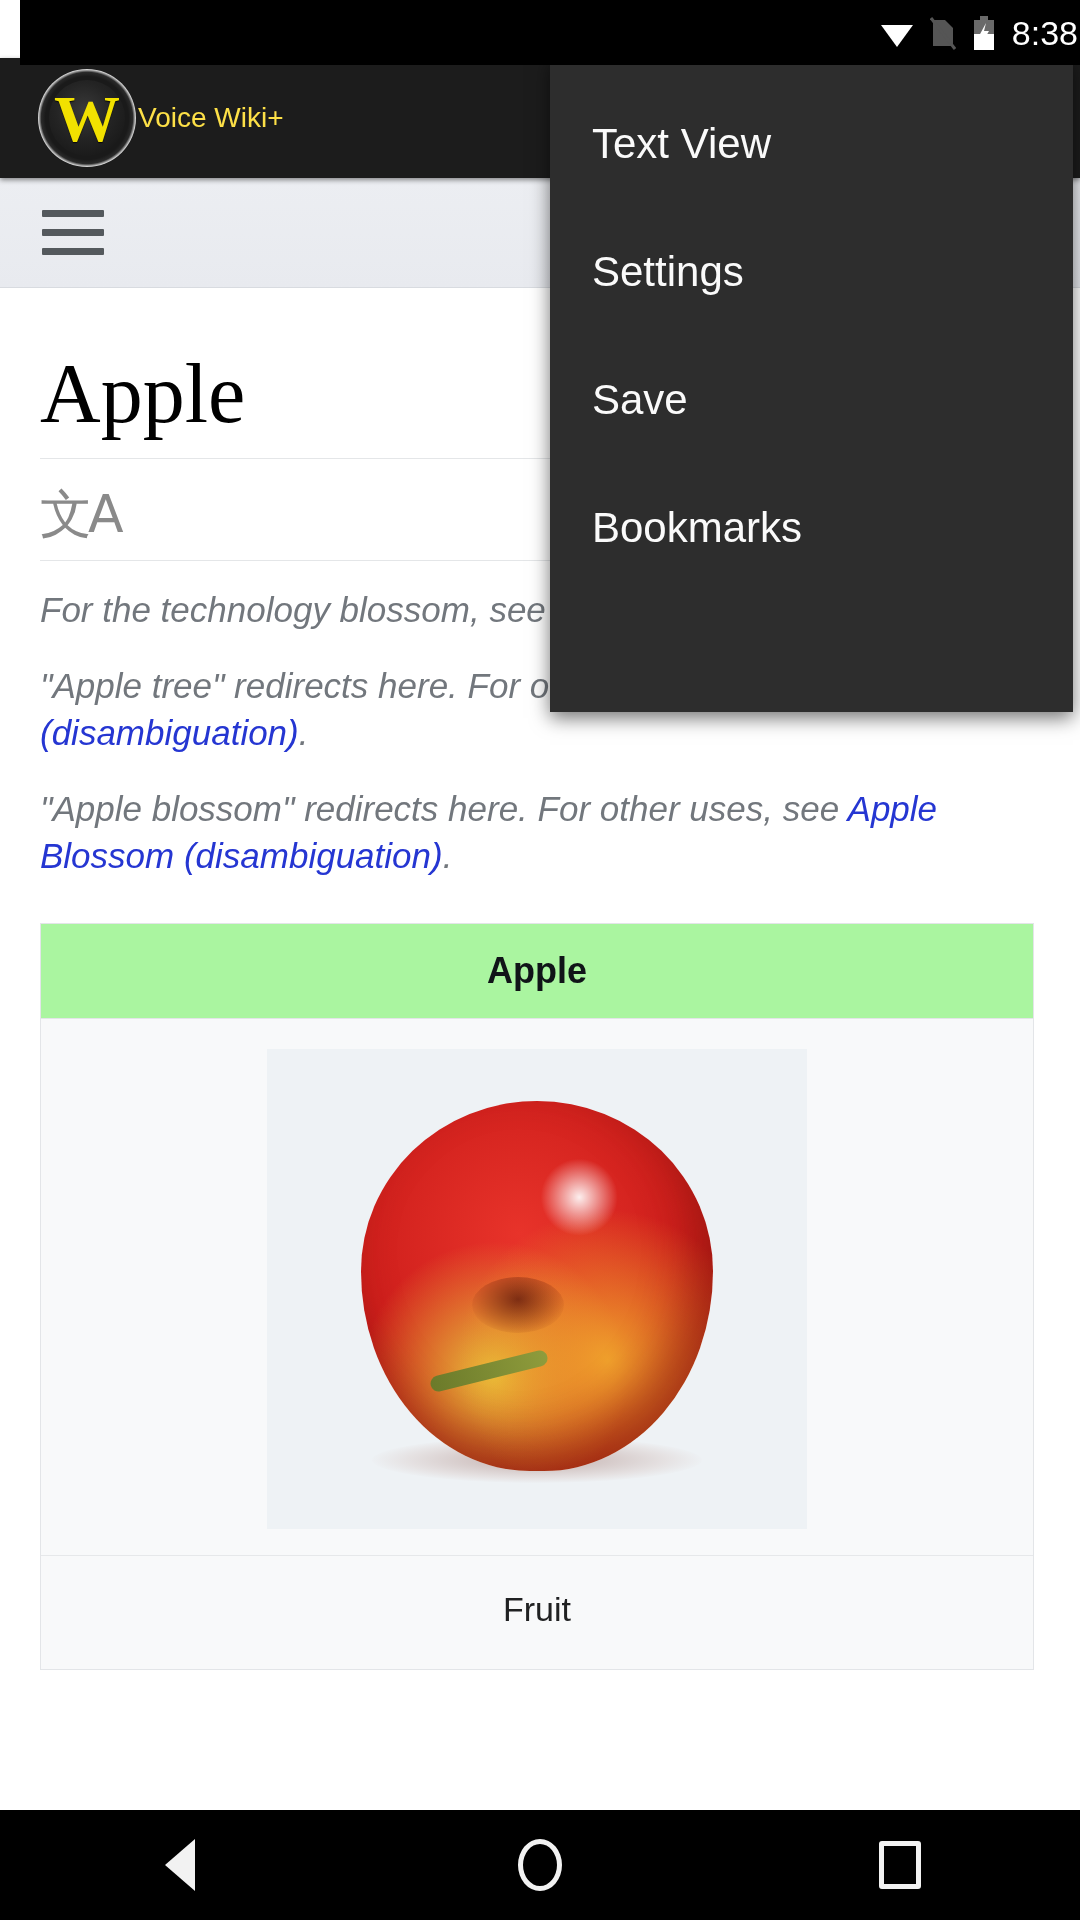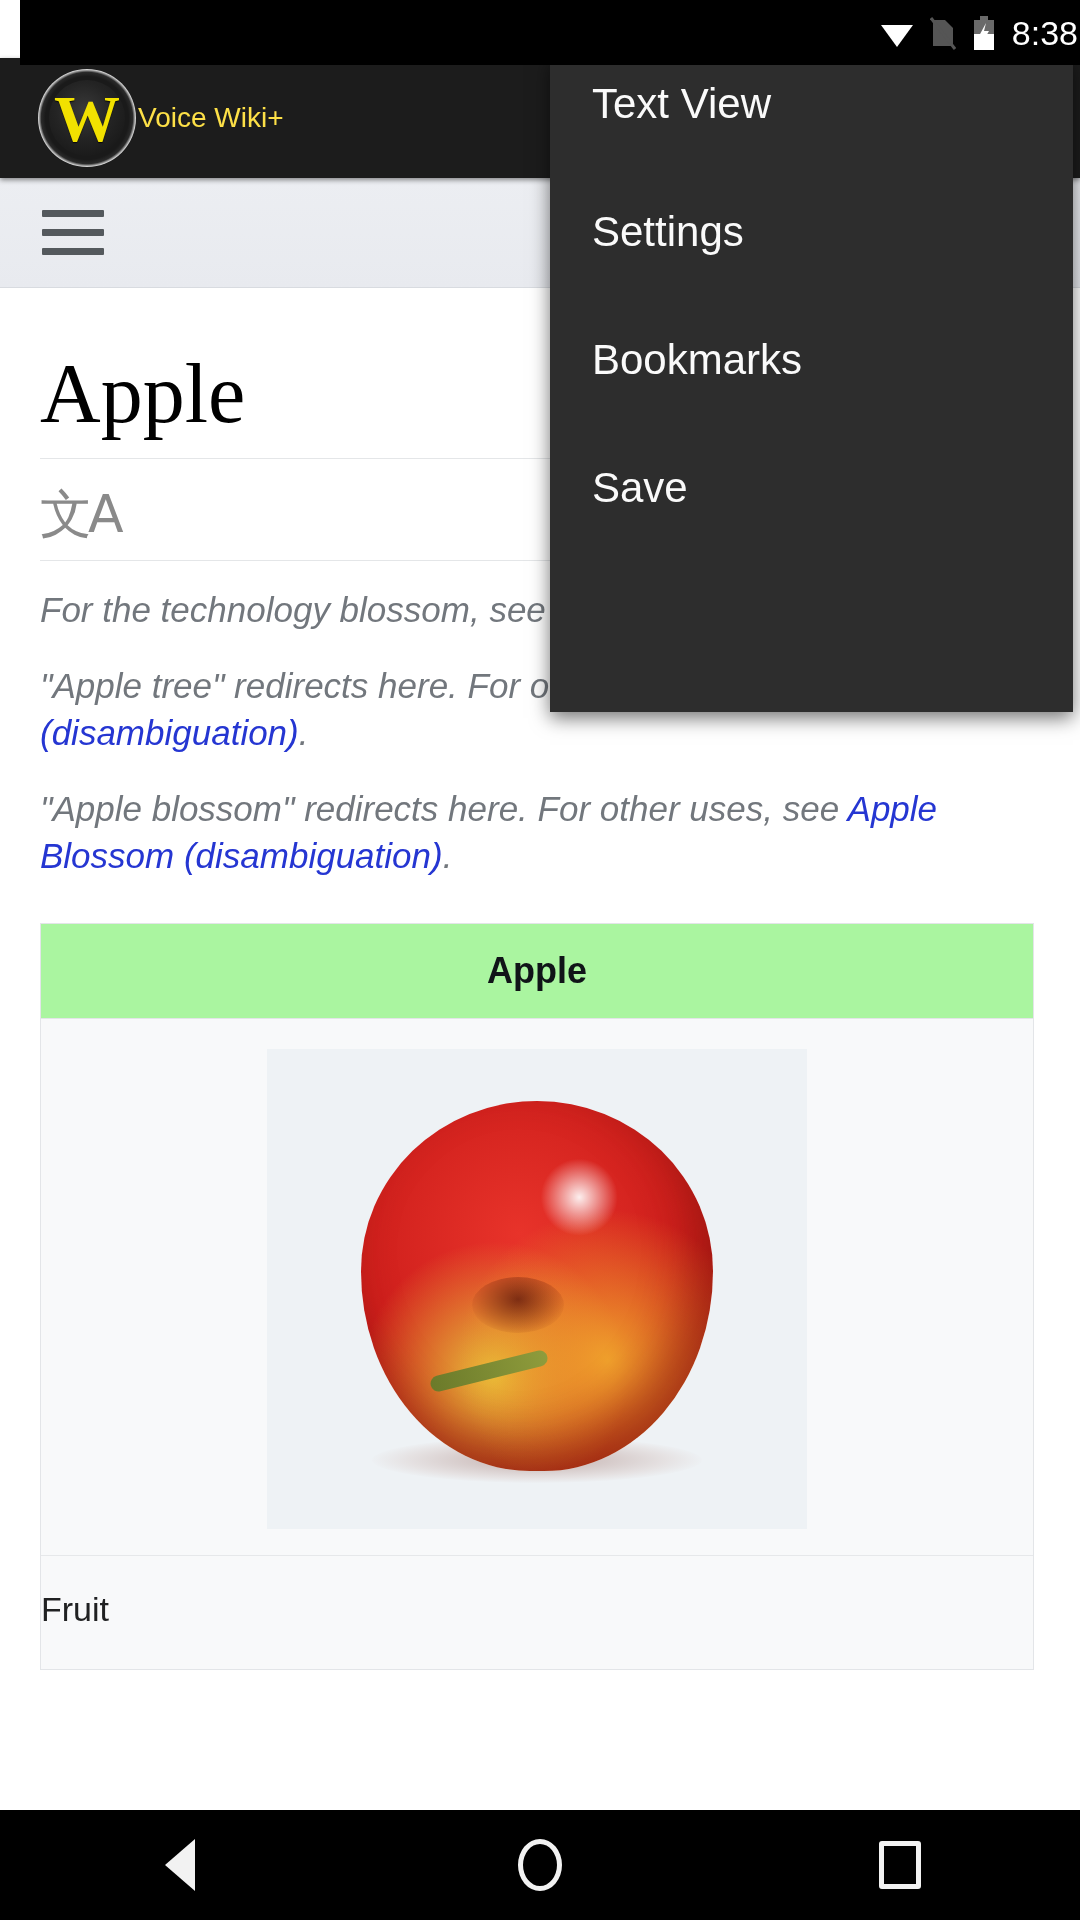--- a/index.html
+++ b/index.html
@@ -128,33 +128,33 @@
     position:absolute; left:38%; bottom:196px; width:92px; height:56px;
     border-radius:50%;
     background:radial-gradient(ellipse at 50% 40%, rgba(90,20,10,.75) 0%, rgba(140,45,20,.25) 60%, rgba(0,0,0,0) 78%);
   }
   .apple-photo .stem{
     position:absolute; left:30%; bottom:150px; width:120px; height:16px;
     background:linear-gradient(90deg,#6b7a2a,#8f9c3c);
     border-radius:8px; transform:rotate(-14deg);
   }
   .infobox-caption{
-    font-size:34px; color:#202122; padding:34px 0 40px 0;
+    text-align:center; font-size:34px; color:#202122; padding:34px 0 40px 0;
     font-family:"Liberation Sans", sans-serif;
   }
 
   
   .menu{
     position:absolute; top:58px; left:550px; width:523px; height:654px;
     background:#2d2d2d; z-index:50;
     box-shadow:0 6px 18px rgba(0,0,0,.55);
     padding-top:22px;
   }
   .menu-item{
-    height:128px; display:flex; align-items:flex-start; padding-left:42px;
+    height:128px; display:flex; align-items:center; padding-left:42px;
     color:#fafafa; font-size:42px; font-family:"Liberation Sans", sans-serif;
     font-weight:400; white-space:nowrap;
   }
 
   
   .navbar{
     position:absolute; left:0; bottom:0; width:1080px; height:110px;
     background:#000; display:flex; align-items:center; justify-content:space-around; z-index:70;
   }
   .nav-btn{ width:180px; height:110px; display:flex; align-items:center; justify-content:center; }
@@ -245,24 +245,24 @@
 
   <div class="menu">
     <div id="menu-items">
         <div class="menu-item">
           <span>Text View</span>
         </div>
         <div class="menu-item">
           <span>Settings</span>
         </div>
         <div class="menu-item">
+          <span>Save</span>
+        </div>
+        <div class="menu-item">
           <span>Bookmarks</span>
-        </div>
-        <div class="menu-item">
-          <span>Save</span>
         </div>
       </div>
   </div>
 
   <div class="navbar">
     <div class="nav-btn">
       <span class="nav-back"></span>
     </div>
     <div class="nav-btn">
       <span class="nav-home"></span>

